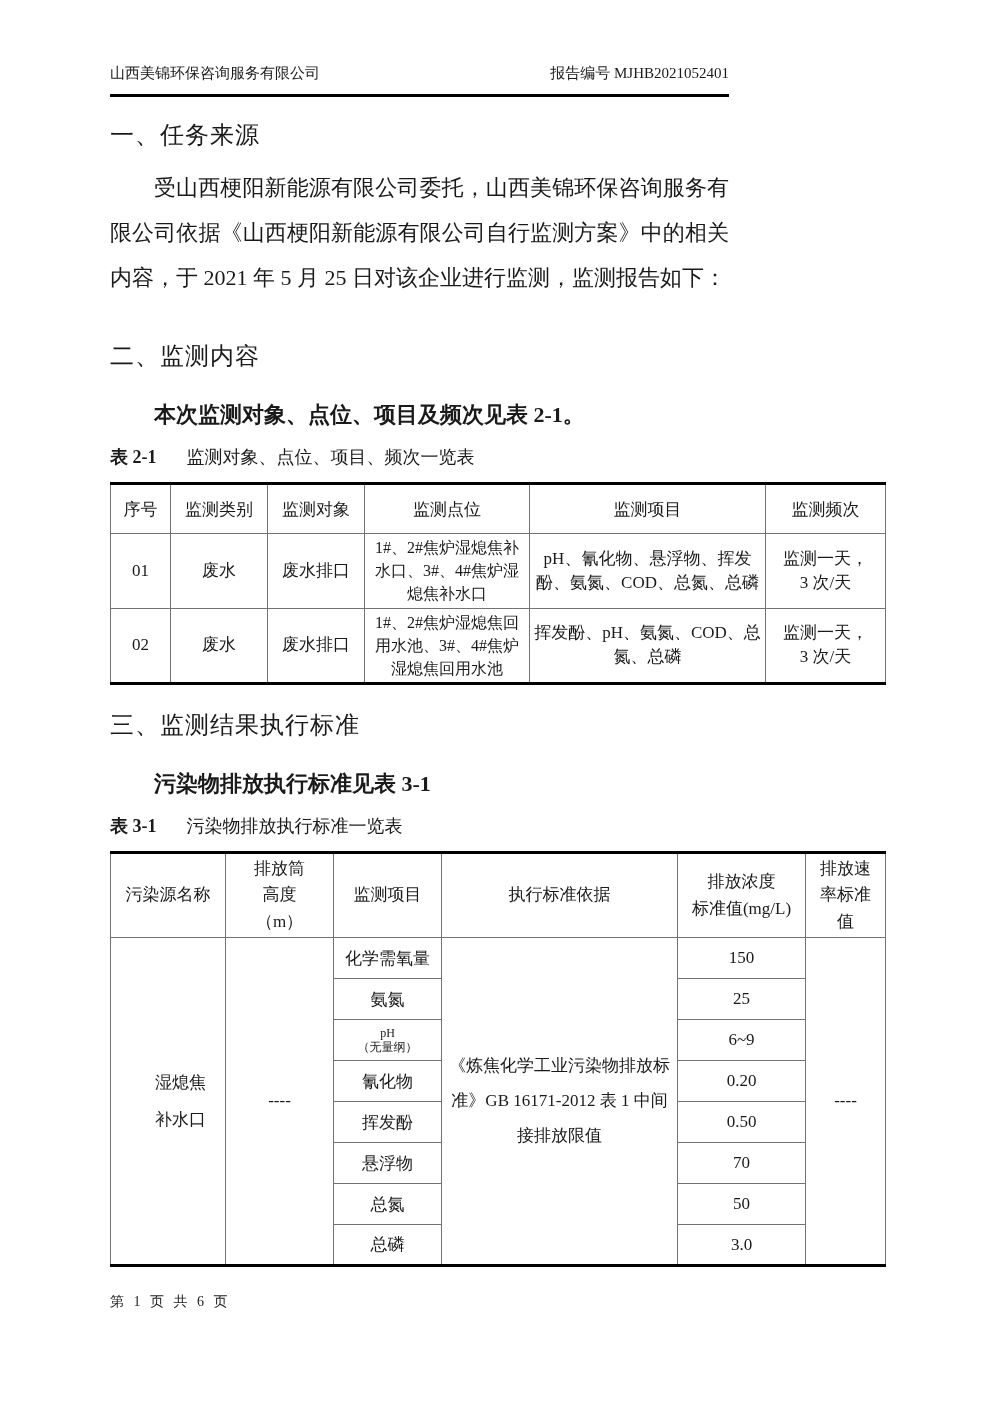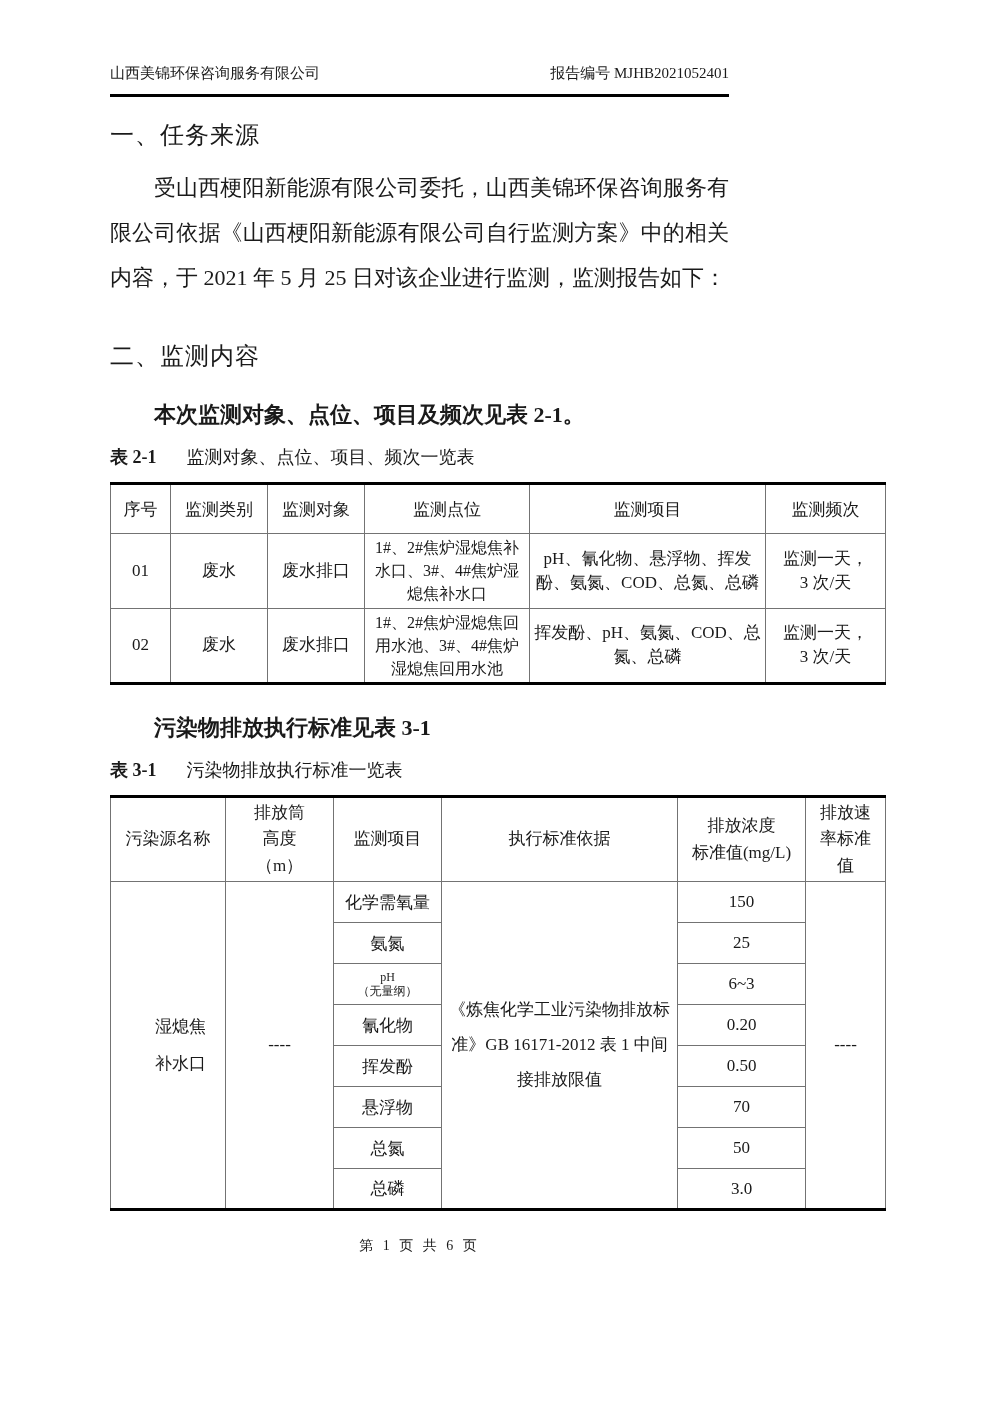--- a/index.html
+++ b/index.html
@@ -89,21 +89,20 @@
   #table-2-1 td.col-point { font-size: 16px; line-height: 1.45; }
   
   #table-3-1 thead tr { height: 84px; }
   #table-3-1 thead th { line-height: 1.55; }
   #table-3-1 tbody tr { height: 41px; }
   #table-3-1 td.cell-source { line-height: 2.2; padding-left: 29px; }
   #table-3-1 td.cell-standard { line-height: 2.05; }
   #table-3-1 td.cell-item-ph { line-height: 1.2; font-size: 12px; }
   
   .doc-footer {
-    text-align: center;
     font-size: 14px;
     letter-spacing: 3px;
     margin-top: 26px;
   }
 </style>
 </head>
 <body>
 
 <div class="page">
 
@@ -155,20 +154,21 @@
         <td>废水</td>
         <td>废水排口</td>
         <td class="col-point">1#、2#焦炉湿熄焦回用水池、3#、4#焦炉湿熄焦回用水池</td>
         <td>挥发酚、pH、氨氮、COD、总氮、总磷</td>
         <td>监测一天，
 3 次/天</td>
       </tr>
     </tbody>
   </table>
 
+  <h1 class="sec-heading h3">三、监测结果执行标准</h1>
   <p class="intro-line">污染物排放执行标准见表 3-1</p>
   <div class="tbl-caption">
     <span class="cap-label">表 3-1</span><span>污染物排放执行标准一览表</span>
   </div>
 
   <table class="doc-table" id="table-3-1">
     <colgroup>
       <col style="width:115px">
         <col style="width:108px">
         <col style="width:108px">
@@ -201,21 +201,21 @@
         <td>150</td>
         <td rowspan="8">----</td>
       </tr>
       <tr>
         <td>氨氮</td>
         <td>25</td>
       </tr>
       <tr>
         <td class="cell-item-ph">pH
 （无量纲）</td>
-        <td>6~3</td>
+        <td>6~9</td>
       </tr>
       <tr>
         <td>氰化物</td>
         <td>0.20</td>
       </tr>
       <tr>
         <td>挥发酚</td>
         <td>0.50</td>
       </tr>
       <tr>

